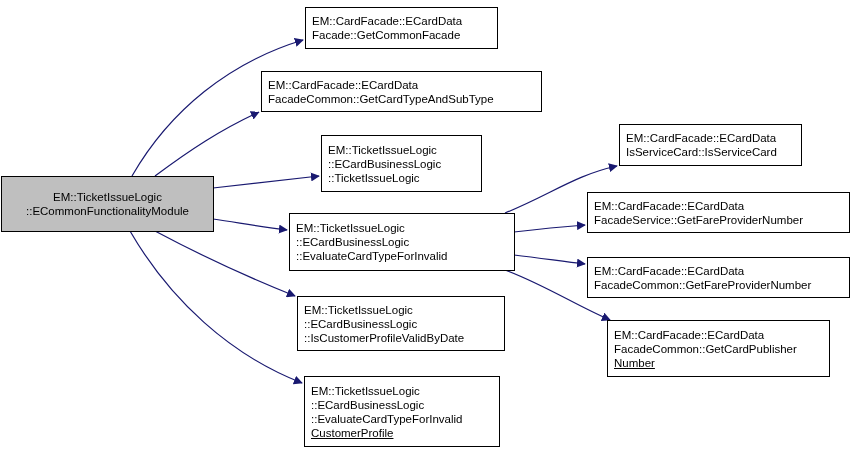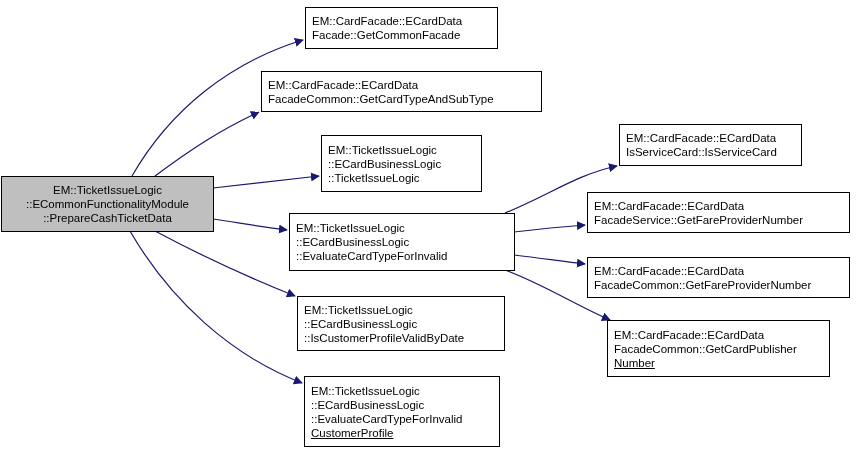--- a/index.html
+++ b/index.html
@@ -32,21 +32,20 @@
   <path d="M130,231 C170,300 230,355 302,383" stroke="#191970" stroke-width="1.2" fill="none" marker-end="url(#arrow)"></path>
   <path d="M505,213 C550,195 575,175 617,166" stroke="#191970" stroke-width="1.2" fill="none" marker-end="url(#arrow)"></path>
   <path d="M514,232 C540,229 560,227 585,225" stroke="#191970" stroke-width="1.2" fill="none" marker-end="url(#arrow)"></path>
   <path d="M514,255 C540,258 560,261 585,264" stroke="#191970" stroke-width="1.2" fill="none" marker-end="url(#arrow)"></path>
   <path d="M505,270 C545,285 575,305 610,320" stroke="#191970" stroke-width="1.2" fill="none" marker-end="url(#arrow)"></path>
 </svg>
 
 <div class="node root" style="left:1px;top:176px;width:213px;height:56px;">
   <span>EM::TicketIssueLogic</span>
   <span>::ECommonFunctionalityModule</span>
-  <span>::PrepareCashTicketData</span>
 </div>
 
 <div class="node left" style="left:305px;top:7px;width:193px;height:42px;">
   <span>EM::CardFacade::ECardData</span>
   <span>Facade::GetCommonFacade</span>
 </div>
 
 <div class="node left" style="left:261px;top:71px;width:281px;height:41px;">
   <span>EM::CardFacade::ECardData</span>
   <span>FacadeCommon::GetCardTypeAndSubType</span>

